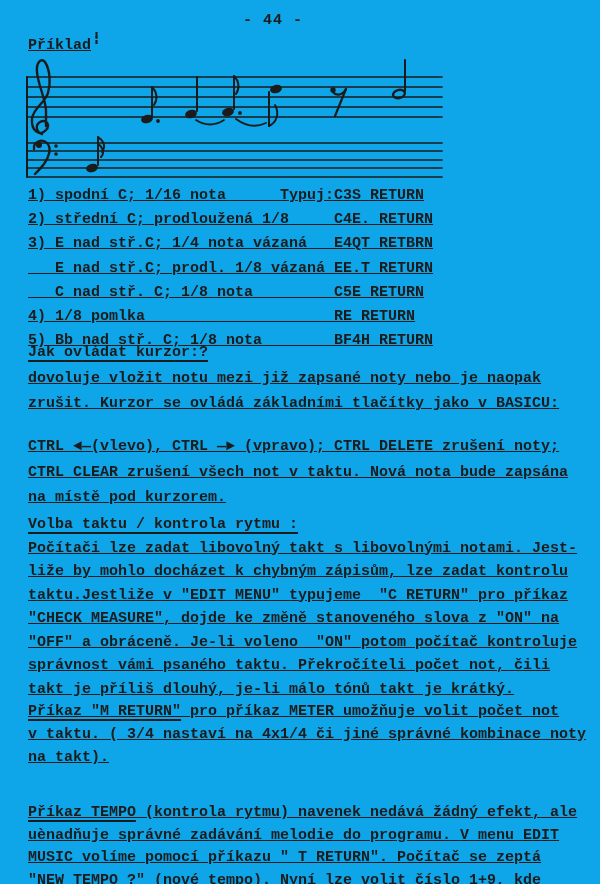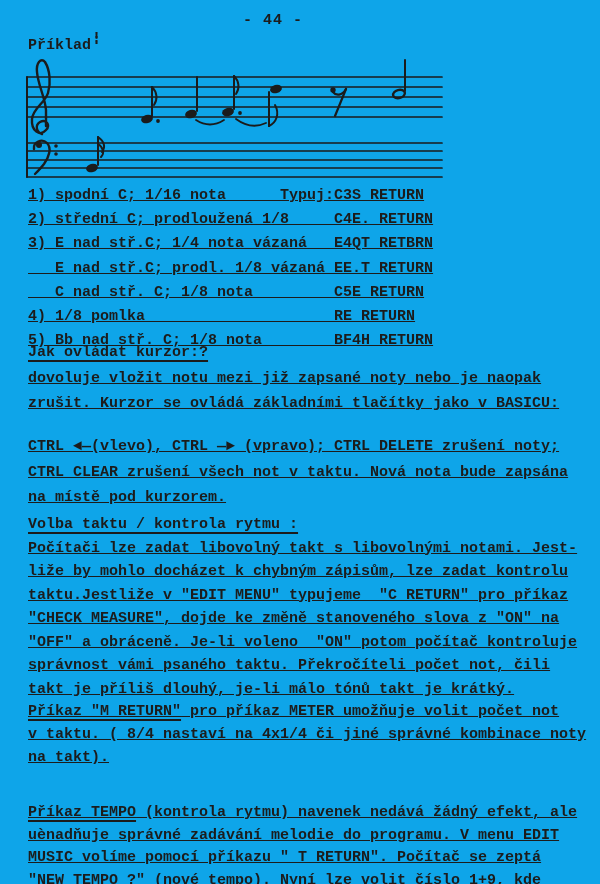--- a/index.html
+++ b/index.html
@@ -4,21 +4,21 @@
 <style>
   html,body{margin:0;padding:0;background:#e8e8e8;}
   .doc{
     position:relative;width:600px;height:884px;background:#0ea5e9;
     font-family:"Liberation Mono","DejaVu Sans Mono",monospace;
     font-weight:700;color:#1c1c1c;font-size:15px;overflow:hidden;
   }
   .line{white-space:pre;text-decoration:underline;}
   .abs{position:absolute;left:28px;}
   .pageno{position:absolute;top:12px;left:0;width:546px;text-align:center;letter-spacing:1px;}
-  .example{position:absolute;top:31px;left:28px;}
+  .example{position:absolute;top:31px;left:28px;text-decoration:underline;}
   .ovr{position:relative;display:inline-block;width:10px;height:18px;}
   .ovr .a{position:absolute;left:1px;top:-1px;}
   .ovr .b{position:absolute;left:1px;top:1px;}
   .u{text-decoration:underline;text-underline-offset:4px;text-decoration-thickness:1.6px;}
   .score{position:absolute;top:50px;left:0;}
   .list{top:184px;line-height:24.2px;}
   .kurzor{top:340px;line-height:25.6px;}
   .ctrl{top:434px;line-height:25.6px;}
   .volba{top:513px;line-height:23.5px;}
   .mreturn{top:700px;line-height:23px;}
@@ -138,21 +138,21 @@
     <div class="line">liže by mohlo docházet k chybným zápisům, lze zadat kontrolu</div>
     <div class="line">taktu.Jestliže v "EDIT MENU" typujeme  "C RETURN" pro příkaz</div>
     <div class="line">"CHECK MEASURE", dojde ke změně stanoveného slova z "ON" na</div>
     <div class="line">"OFF" a obráceně. Je-li voleno  "ON" potom počítač kontroluje</div>
     <div class="line">správnost vámi psaného taktu. Překročíteli počet not, čili</div>
     <div class="line">takt je příliš dlouhý, je-li málo tónů takt je krátký.</div>
   </div>
 
   <div class="abs mreturn">
     <div class="line"><span class="u">Příkaz "M RETURN"</span><span> pro příkaz METER umožňuje volit počet not</span></div>
-    <div class="line">v taktu. ( 8/4 nastaví na 4x1/4 či jiné správné kombinace noty</div>
+    <div class="line">v taktu. ( 3/4 nastaví na 4x1/4 či jiné správné kombinace noty</div>
     <div class="line">na takt).</div>
   </div>
 
   <div class="abs tempo">
     <div class="line"><span class="u">Příkaz TEMPO</span><span> (kontrola rytmu) navenek nedává žádný efekt, ale</span></div>
     <div class="line">uènadňuje správné zadávání melodie do programu. V menu EDIT</div>
     <div class="line">MUSIC volíme pomocí příkazu " T RETURN". Počítač se zeptá</div>
     <div class="line">"NEW TEMPO ?" (nové tempo). Nyní lze volit číslo 1+9, kde</div>
   </div>
 

